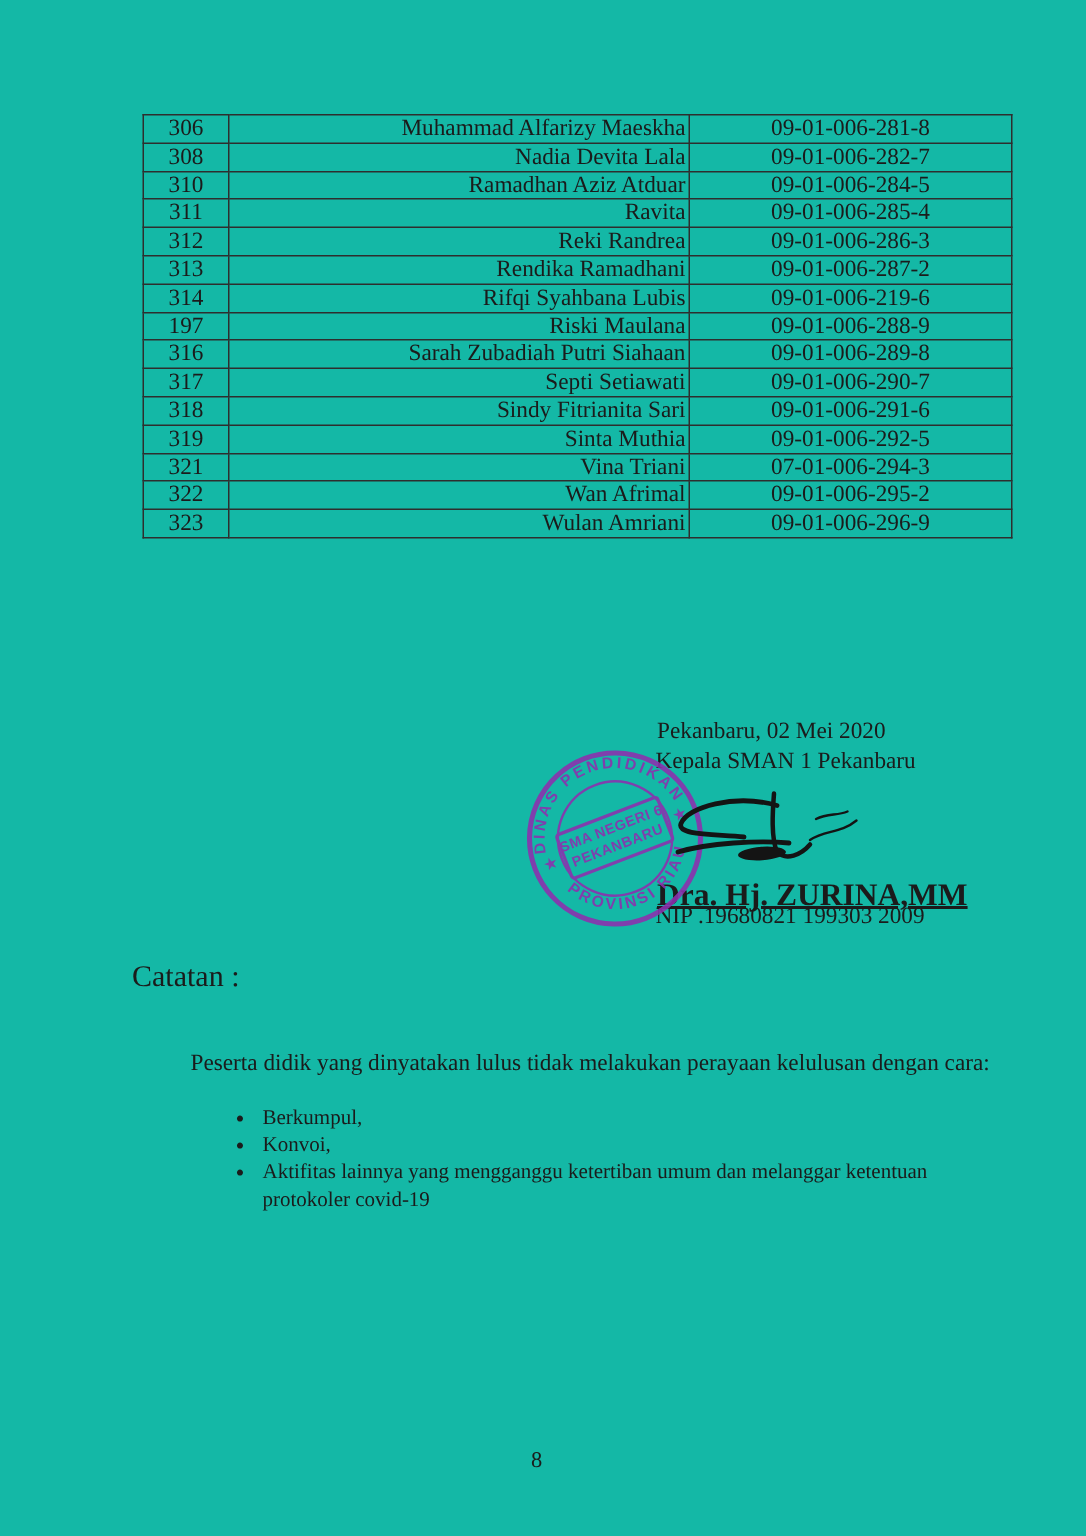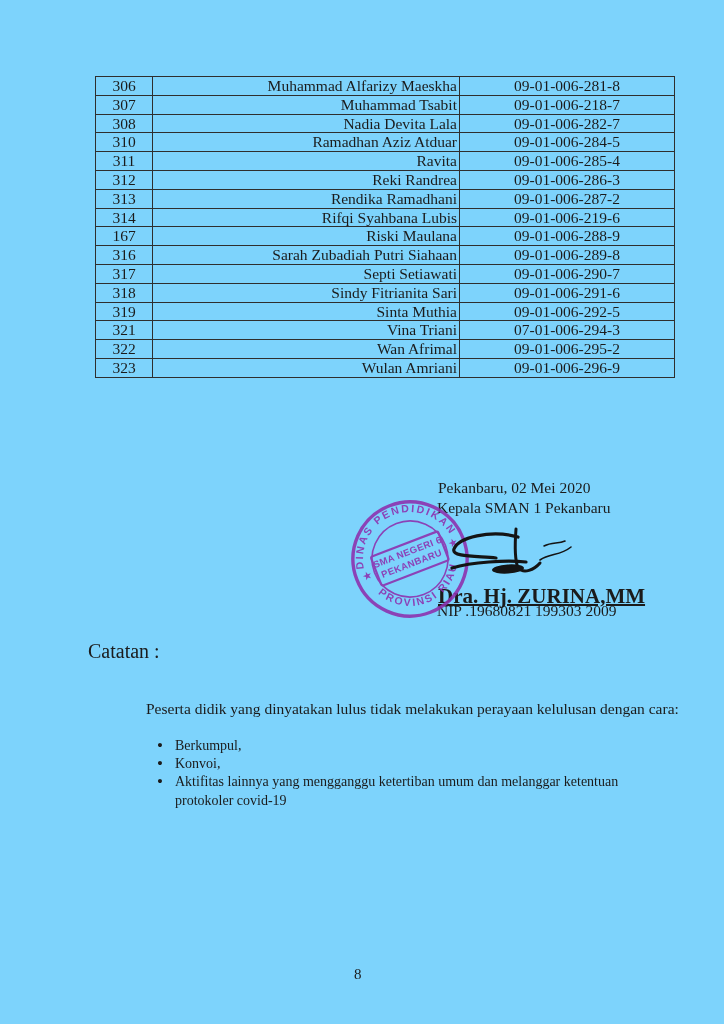--- a/index.html
+++ b/index.html
@@ -1,20 +1,20 @@
 <!DOCTYPE html>
 <html><head>
 <meta charset="utf-8">
 <style>
   html,body{margin:0;padding:0;background:#e8e8e8;}
   .page{
     position:relative;
     width:724px;height:1024px;
     margin:0 auto;
-    background:#7dd3fc;
+    background:#14b8a6;
     font-family:"Liberation Serif","DejaVu Serif",serif;
     color:#1b1b1b;
     overflow:hidden;
   }
   
   table.students{
     position:absolute;left:95px;top:76px;
     width:558px;border-collapse:collapse;table-layout:fixed;
     font-size:15.5px;
   }
@@ -36,21 +36,21 @@
   .sig-name{
     left:438px;top:584px;font-size:21px;font-weight:bold;
     text-decoration:underline;text-decoration-thickness:1.5px;
   }
   .sig-nip{left:437px;top:602px;font-size:15.5px;}
   
   .stamp-svg{position:absolute;left:345px;top:494px;opacity:.88;}
   .sign-svg{position:absolute;left:428px;top:516px;}
   
   .notes-heading{left:88px;top:640px;font-size:20px;font-weight:normal;}
-  .notes-intro{left:127px;top:700px;font-size:15.5px;margin-left:19px;}
+  .notes-intro{left:127px;top:700px;font-size:15.5px;}
   ul.notes-list{
     position:absolute;left:155px;top:737px;width:505px;
     margin:0;padding:0;list-style:none;font-size:14px;
   }
   ul.notes-list li{
     position:relative;
     padding-left:20px;
     line-height:18.2px;
     white-space:normal;
   }
@@ -65,25 +65,20 @@
 <body>
 
 <div class="page">
 
   <table class="students">
     <tbody>
         <tr>
           <td class="c-seq">306</td>
           <td class="c-name">Muhammad Alfarizy Maeskha</td>
           <td class="c-num">09-01-006-281-8</td>
-        </tr>
-        <tr>
-          <td class="c-seq">307</td>
-          <td class="c-name">Muhammad Tsabit</td>
-          <td class="c-num">09-01-006-218-7</td>
         </tr>
         <tr>
           <td class="c-seq">308</td>
           <td class="c-name">Nadia Devita Lala</td>
           <td class="c-num">09-01-006-282-7</td>
         </tr>
         <tr>
           <td class="c-seq">310</td>
           <td class="c-name">Ramadhan Aziz Atduar</td>
           <td class="c-num">09-01-006-284-5</td>
@@ -102,21 +97,21 @@
           <td class="c-seq">313</td>
           <td class="c-name">Rendika Ramadhani</td>
           <td class="c-num">09-01-006-287-2</td>
         </tr>
         <tr>
           <td class="c-seq">314</td>
           <td class="c-name">Rifqi Syahbana Lubis</td>
           <td class="c-num">09-01-006-219-6</td>
         </tr>
         <tr>
-          <td class="c-seq">167</td>
+          <td class="c-seq">197</td>
           <td class="c-name">Riski Maulana</td>
           <td class="c-num">09-01-006-288-9</td>
         </tr>
         <tr>
           <td class="c-seq">316</td>
           <td class="c-name">Sarah Zubadiah Putri Siahaan</td>
           <td class="c-num">09-01-006-289-8</td>
         </tr>
         <tr>
           <td class="c-seq">317</td>

